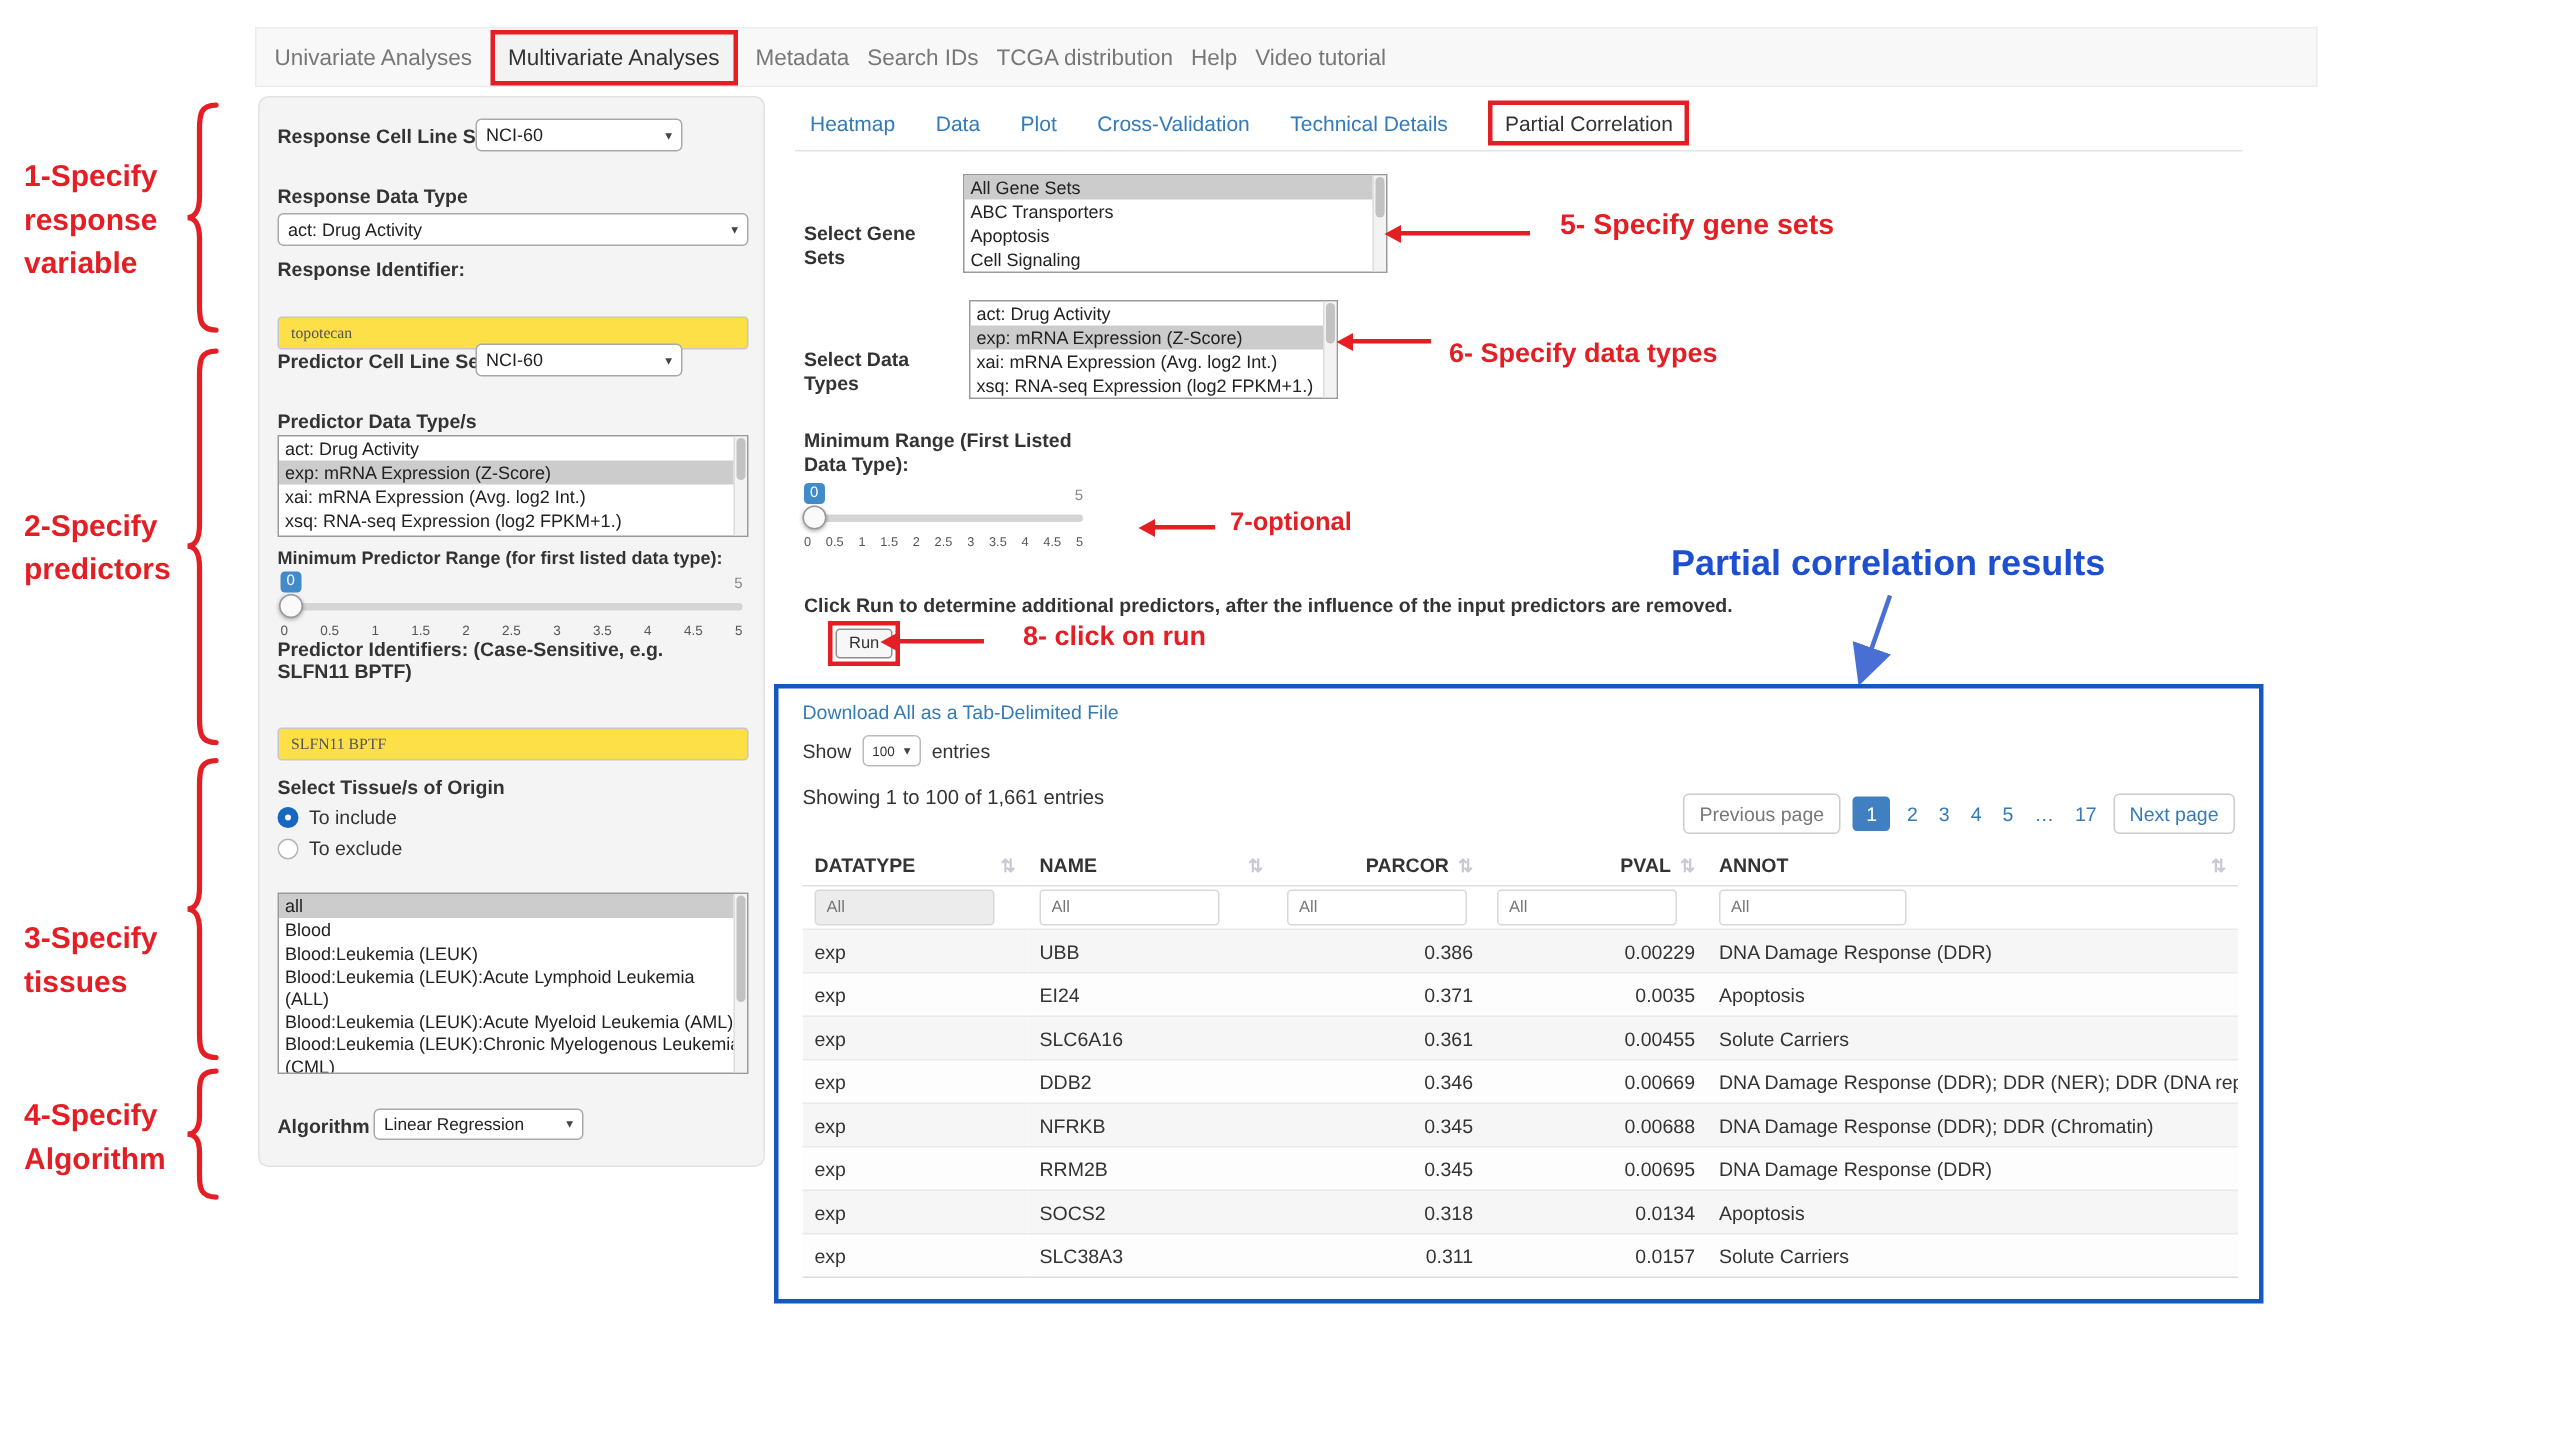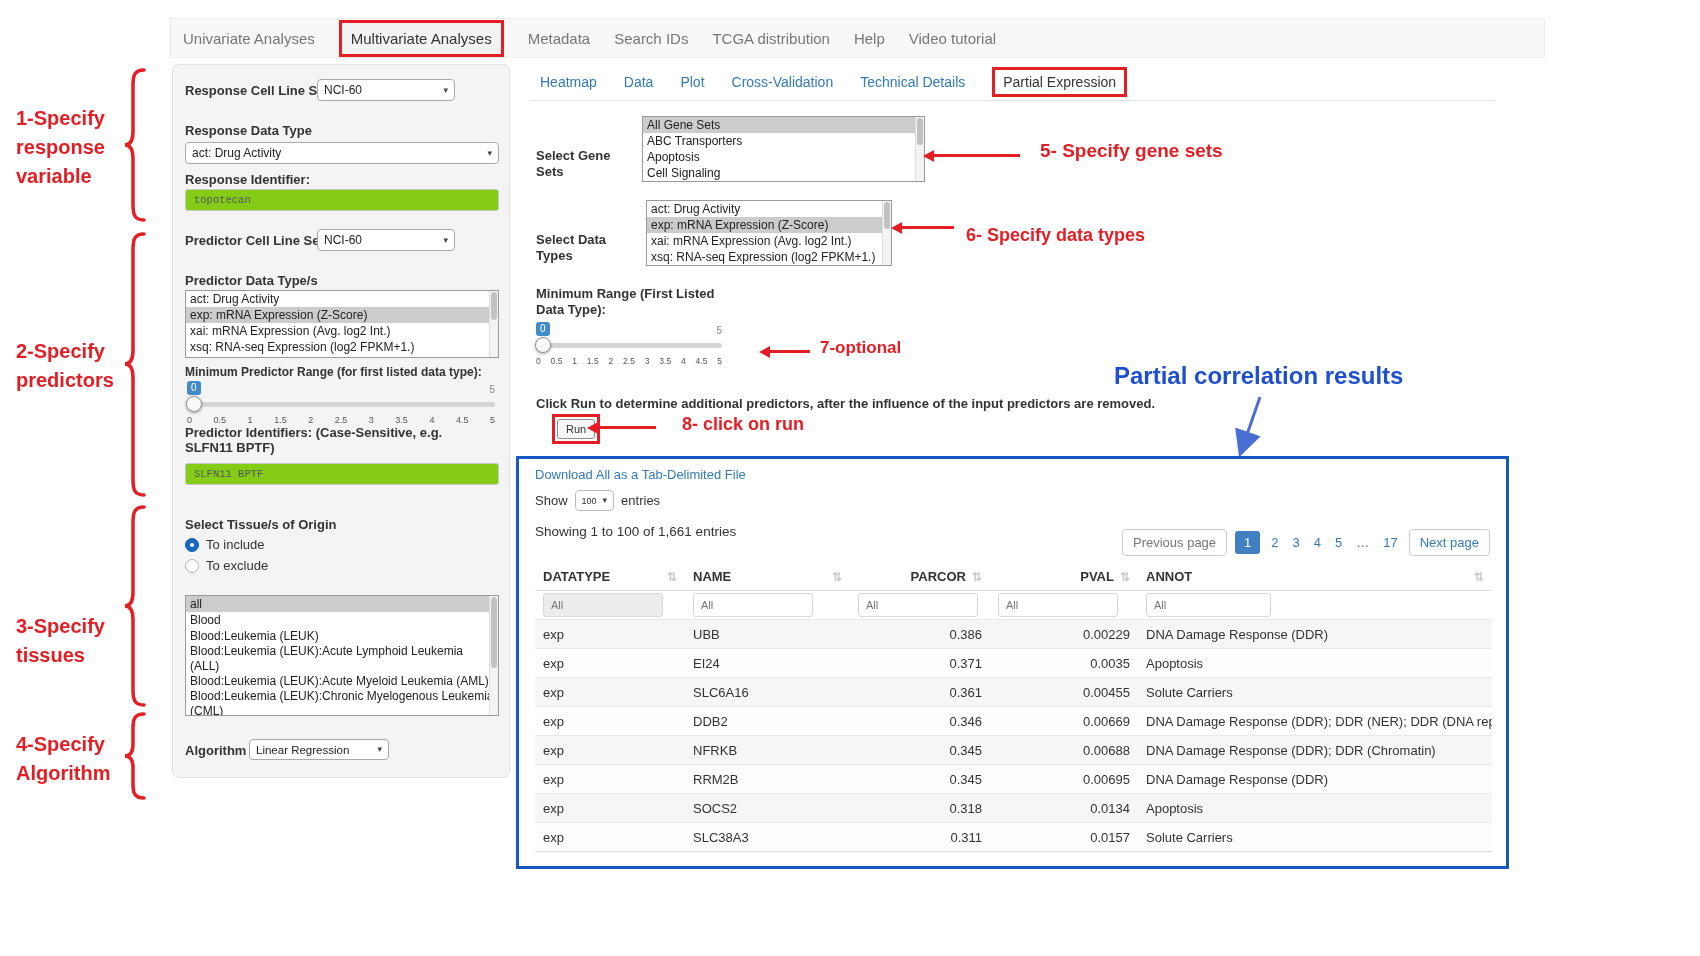--- a/index.html
+++ b/index.html
@@ -2,35 +2,35 @@
 <html><head>
 <meta charset="utf-8">
 <style>
   *{box-sizing:border-box;margin:0;padding:0;}
   body{background:#fff;font-family:"Liberation Sans",sans-serif;}
   .page{position:relative;width:1700px;height:956px;background:#fff;color:#333;overflow:hidden;}
   .abs{position:absolute;}
   .lbl{font-weight:bold;font-size:13px;color:#333;}
 
   
-  .navbar{position:absolute;left:170px;top:18px;width:1375px;height:40px;background:#f8f8f8;border:1px solid #ececec;display:flex;align-items:center;gap:24px;padding:0 12px;font-size:15px;color:#777;}
+  .navbar{position:absolute;left:170px;top:18px;width:1375px;height:40px;background:#f8f8f8;border:1px solid #ececec;display:flex;align-items:center;gap:12px;padding:0 12px;font-size:15px;color:#777;}
   .nav-item{white-space:nowrap;}
   .nav-item.active{color:#333;border:3px solid #e31e24;padding:7px 9px;background:#f3f3f3;}
 
   
   .ann-red{position:absolute;color:#e31e24;font-weight:bold;}
   .ltext{font-size:20px;line-height:1.45;width:112px;}
   .brace{position:absolute;left:124px;}
 
   
   .sidebar{position:absolute;left:172px;top:64px;width:338px;height:714px;background:#f4f4f4;border:1px solid #e2e2e2;border-radius:7px;}
   .selbox{position:absolute;display:flex;align-items:center;justify-content:space-between;background:#fff;border:1px solid #a9a9a9;border-radius:4px;font-size:12px;padding:0 6px;height:22px;color:#222;}
   .chev{font-size:9px;color:#444;line-height:1;}
   .chev::after{content:"\25BE";}
-  .tinput{position:absolute;border:1px solid #c6c6c6;border-radius:3px;height:22px;font-size:10.5px;color:#555;padding:0 8px;background:#84cc16;font-family:Liberation Mono, monospace;}
+  .tinput{position:absolute;border:1px solid #c6c6c6;border-radius:3px;height:22px;font-size:10.5px;color:#555;padding:0 8px;background:#fde047;font-family:Liberation Serif, serif;margin-top:22px;}
   .listbox{position:absolute;background:#fff;border:1px solid #9a9a9a;overflow:hidden;font-size:12px;color:#222;}
   .opt{line-height:16px;padding:0 4px;white-space:nowrap;}
   .opt.wrap{white-space:normal;line-height:15px;}
   .opt.sel{background:#ccc;}
   .sbtrack{position:absolute;top:0;right:0;bottom:0;width:9px;background:#f3f3f3;border-left:1px solid #ddd;}
   .sbthumb{position:absolute;top:1px;left:1px;width:6px;height:42%;background:#c2c2c2;border-radius:3px;}
   .sl-val{position:absolute;top:0;left:0;background:#428bca;color:#fff;font-size:10px;line-height:14px;padding:0 4px;border-radius:3px;}
   .sl-max{position:absolute;top:3px;right:0;font-size:10px;color:#888;}
   .sl-track{position:absolute;left:0;right:0;top:21px;height:5px;background:#d5d5d5;border-radius:3px;}
   .sl-handle{position:absolute;left:-1px;top:15px;width:16px;height:16px;border-radius:50%;background:#fafafa;border:1px solid #999;box-shadow:0 1px 3px rgba(0,0,0,.35);}
@@ -200,21 +200,21 @@
     </div>
   </div>
 
   <div class="main">
     <div class="tabs">
       <span class="tab">Heatmap</span>
       <span class="tab">Data</span>
       <span class="tab">Plot</span>
       <span class="tab">Cross-Validation</span>
       <span class="tab">Technical Details</span>
-      <span class="tab active">Partial Expression</span>
+      <span class="tab active">Partial Correlation</span>
     </div>
 
     <div class="fieldrow" style="left:6px;top:52px;">
       <span class="fl-label" style="width:96px;">Select Gene Sets</span>
       <div class="listbox" style="position:relative;width:283px;height:66px;">
         <div class="opt sel">All Gene Sets</div>
         <div class="opt">ABC Transporters</div>
         <div class="opt">Apoptosis</div>
         <div class="opt">Cell Signaling</div>
         <div class="sbtrack">

